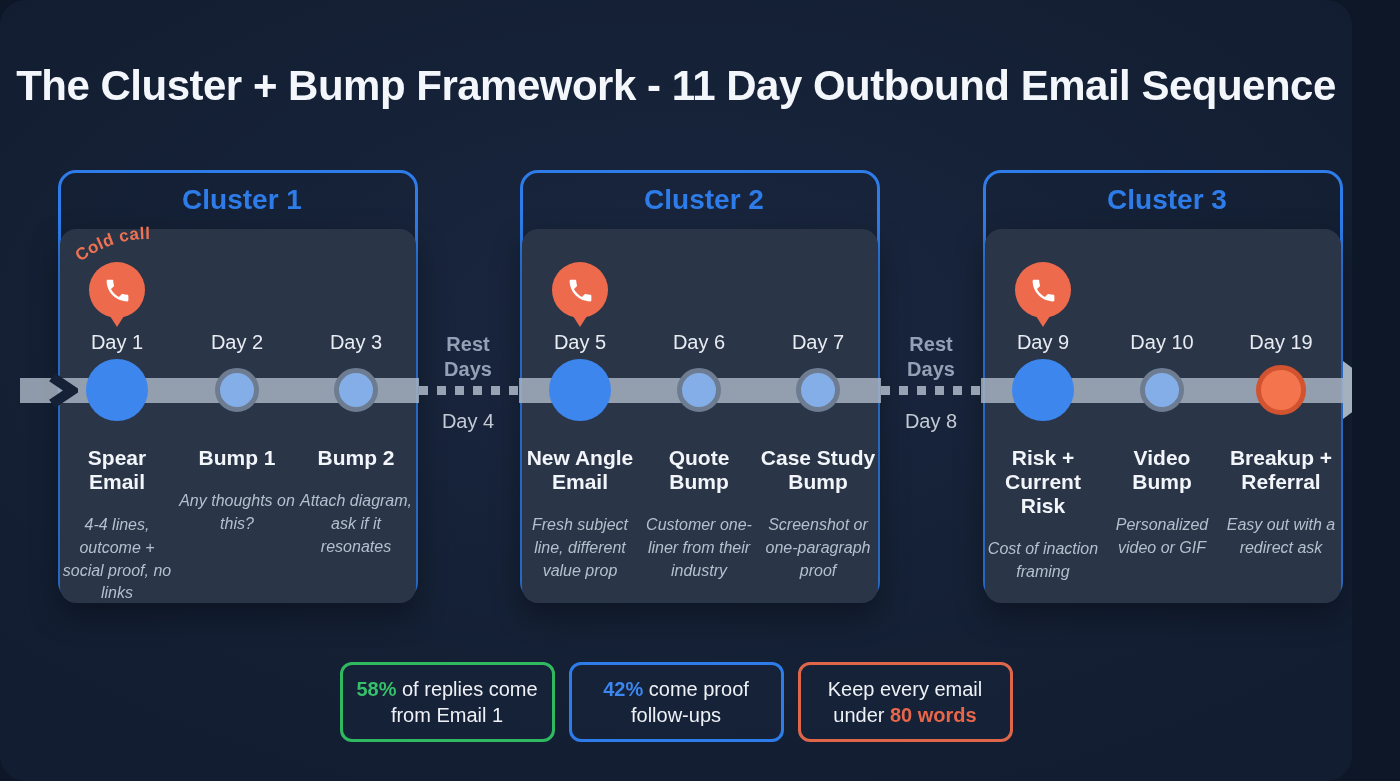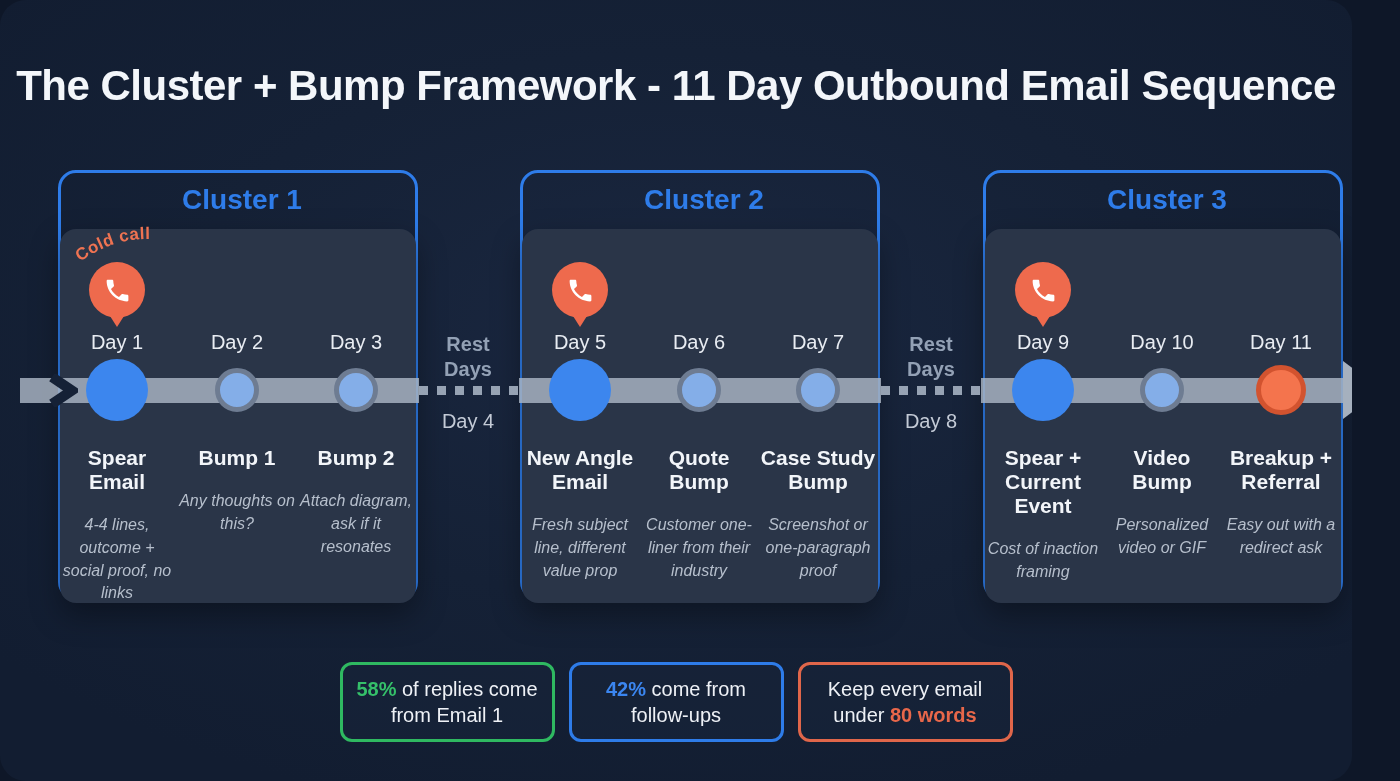--- a/index.html
+++ b/index.html
@@ -114,21 +114,21 @@
   </div>
 
   <div class="day-label" style="left:57px">Day 1</div>
   <div class="day-label" style="left:177px">Day 2</div>
   <div class="day-label" style="left:296px">Day 3</div>
   <div class="day-label" style="left:520px">Day 5</div>
   <div class="day-label" style="left:639px">Day 6</div>
   <div class="day-label" style="left:758px">Day 7</div>
   <div class="day-label" style="left:983px">Day 9</div>
   <div class="day-label" style="left:1102px">Day 10</div>
-  <div class="day-label" style="left:1221px">Day 11</div>
+  <div class="day-label" style="left:1221px">Day 19</div>
 
   <div class="node major" style="left:86px"></div>
   <div class="node minor" style="left:215px"></div>
   <div class="node minor" style="left:334px"></div>
   <div class="node major" style="left:549px"></div>
   <div class="node minor" style="left:677px"></div>
   <div class="node minor" style="left:796px"></div>
   <div class="node major" style="left:1012px"></div>
   <div class="node minor" style="left:1140px"></div>
   <div class="node end" style="left:1256px"></div>
@@ -151,21 +151,21 @@
   </div>
   <div class="day-text" style="left:634px">
     <div class="day-title">Quote Bump</div>
     <div class="day-desc">Customer one-liner from their industry</div>
   </div>
   <div class="day-text" style="left:753px">
     <div class="day-title">Case Study Bump</div>
     <div class="day-desc">Screenshot or one-paragraph proof</div>
   </div>
   <div class="day-text" style="left:978px">
-    <div class="day-title">Spear + Current Event</div>
+    <div class="day-title">Risk + Current Risk</div>
     <div class="day-desc">Cost of inaction framing</div>
   </div>
   <div class="day-text" style="left:1097px">
     <div class="day-title">Video Bump</div>
     <div class="day-desc">Personalized video or GIF</div>
   </div>
   <div class="day-text" style="left:1216px">
     <div class="day-title">Breakup + Referral</div>
     <div class="day-desc">Easy out with a redirect ask</div>
   </div>
@@ -177,20 +177,20 @@
   <div class="rest" style="left:876px">
     <div class="rest-label">Rest Days</div>
     <div class="rest-day">Day 8</div>
   </div>
 
   <div class="stats-row">
     <div class="stat" style="border-color: rgb(47, 185, 97);">
       <div><span class="pre"></span><span class="hl" style="color: rgb(53, 192, 106); text-align: right;">58%</span><span class="suf"> of replies come from Email 1</span></div>
     </div>
     <div class="stat" style="border-color: rgb(46, 124, 233);">
-      <div><span class="pre"></span><span class="hl" style="color: rgb(59, 134, 240);">42%</span><span class="suf"> come from follow-ups</span></div>
+      <div><span class="pre"></span><span class="hl" style="color: rgb(59, 134, 240);">42%</span><span class="suf"> come proof follow-ups</span></div>
     </div>
     <div class="stat" style="border-color: rgb(224, 102, 74);">
       <div><span class="pre">Keep every email under </span><span class="hl" style="color: rgb(232, 103, 74);">80 words</span><span class="suf"></span></div>
     </div>
   </div>
 
 </div>
 
 </body></html>

